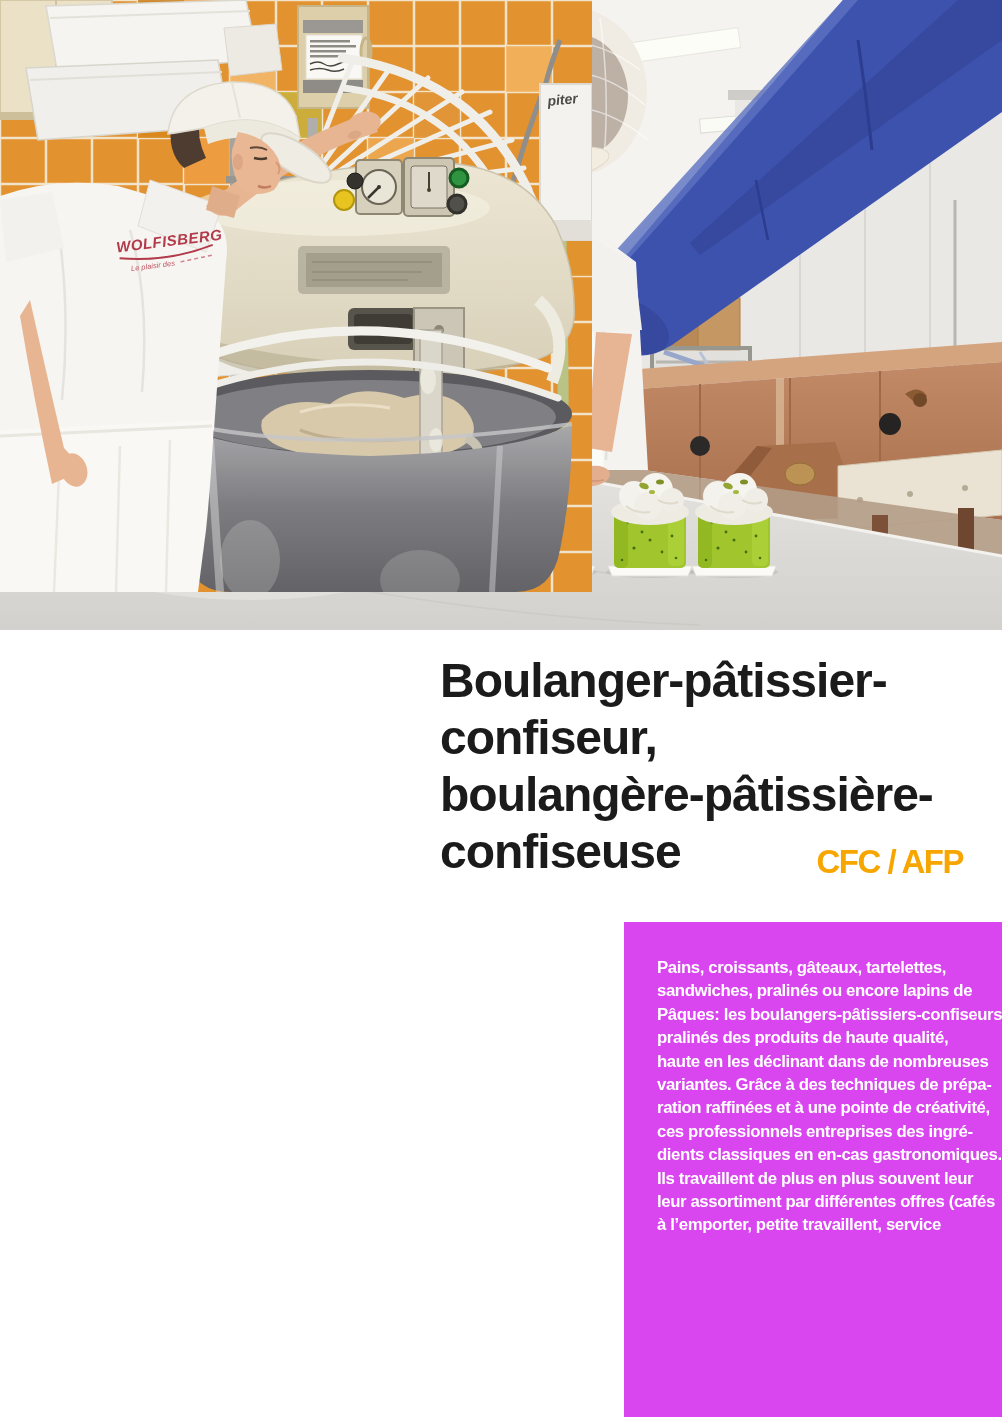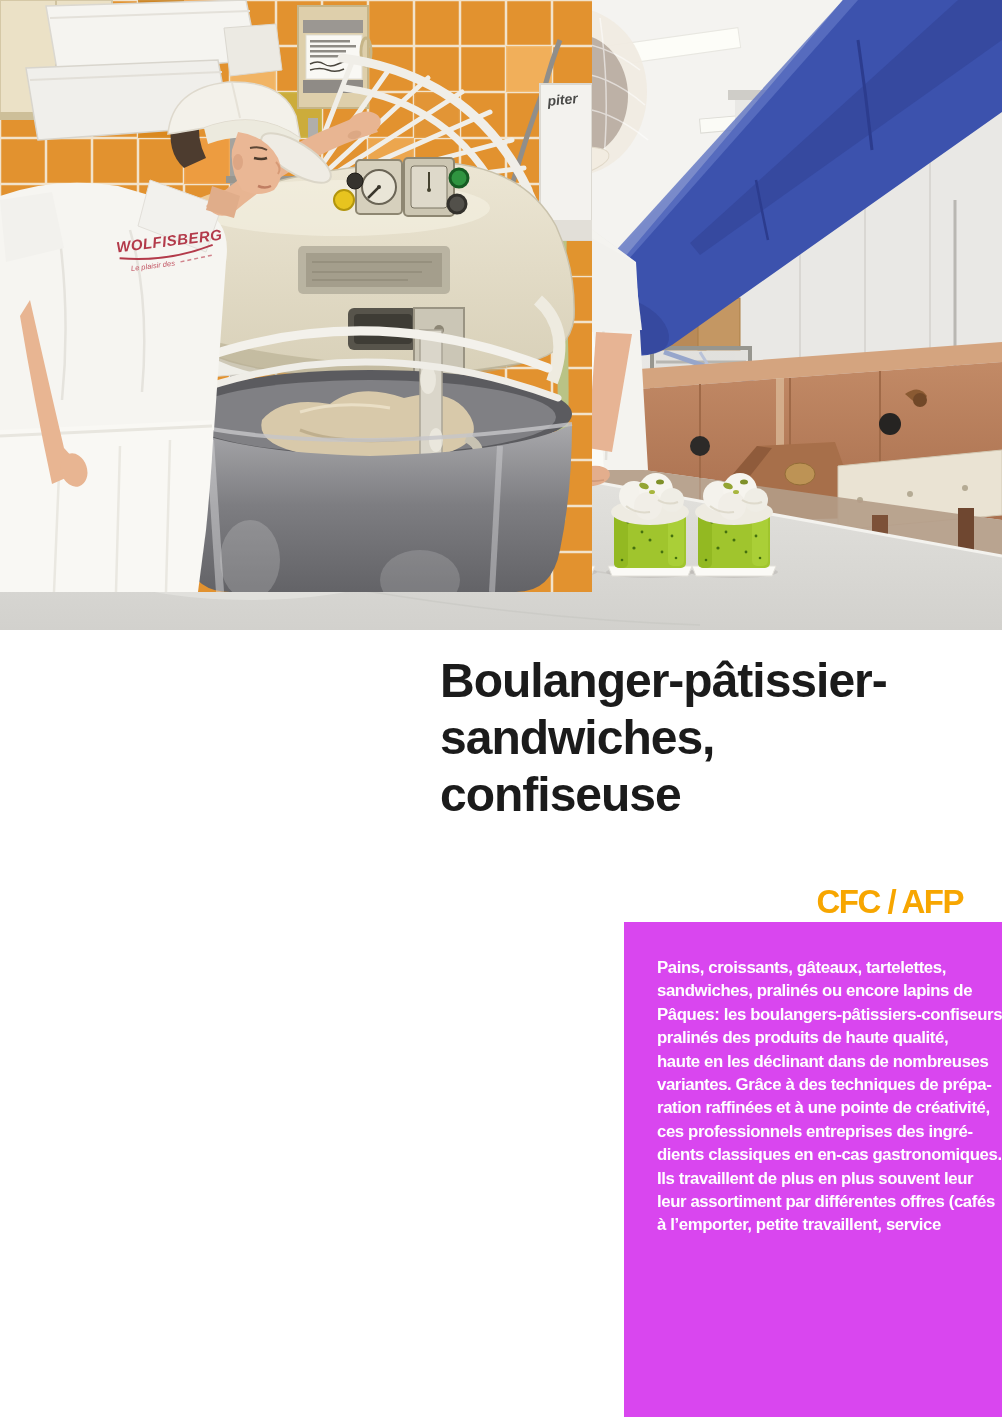--- a/index.html
+++ b/index.html
@@ -471,24 +471,25 @@
         <path d="M118,252 Q165,262 212,250" stroke="#b33a4a" stroke-width="2" fill="none"></path>
         <text x="128" y="266" font-size="7.5" font-style="italic" fill="#c25563">Le plaisir des</text>
         <path d="M178,263 L212,260" stroke="#c25563" stroke-width="1.5" stroke-dasharray="4,3" opacity="0.7"></path>
       </g>
     </g>
   </svg>
 
   <div id="title-block" class="abs">
     <div class="title-lines" style="color: rgb(27, 27, 27);">
         <div>Boulanger-pâtissier-</div>
-        <div>sandwiches,</div>
+        <div>confiseur,</div>
+        <div>boulangère-pâtissière-</div>
         <div>confiseuse</div>
       </div>
-    <div id="cert" style="color: rgb(247, 166, 0); margin-top: 40px;">CFC / AFP</div>
+    <div id="cert" style="color: rgb(247, 166, 0);">CFC / AFP</div>
   </div>
 
   <div id="brown-block" class="abs" style="background-color: #d946ef; margin-left: 32px;">
     <div id="brown-lines" style="color: rgb(255, 255, 255);">
         <div>Pains, croissants, gâteaux, tartelettes,</div>
         <div>sandwiches, pralinés ou encore lapins de</div>
         <div>Pâques: les boulangers-pâtissiers-confiseurs</div>
         <div>pralinés des produits de haute qualité,</div>
         <div>haute en les déclinant dans de nombreuses</div>
         <div>variantes. Grâce à des techniques de prépa-</div>

